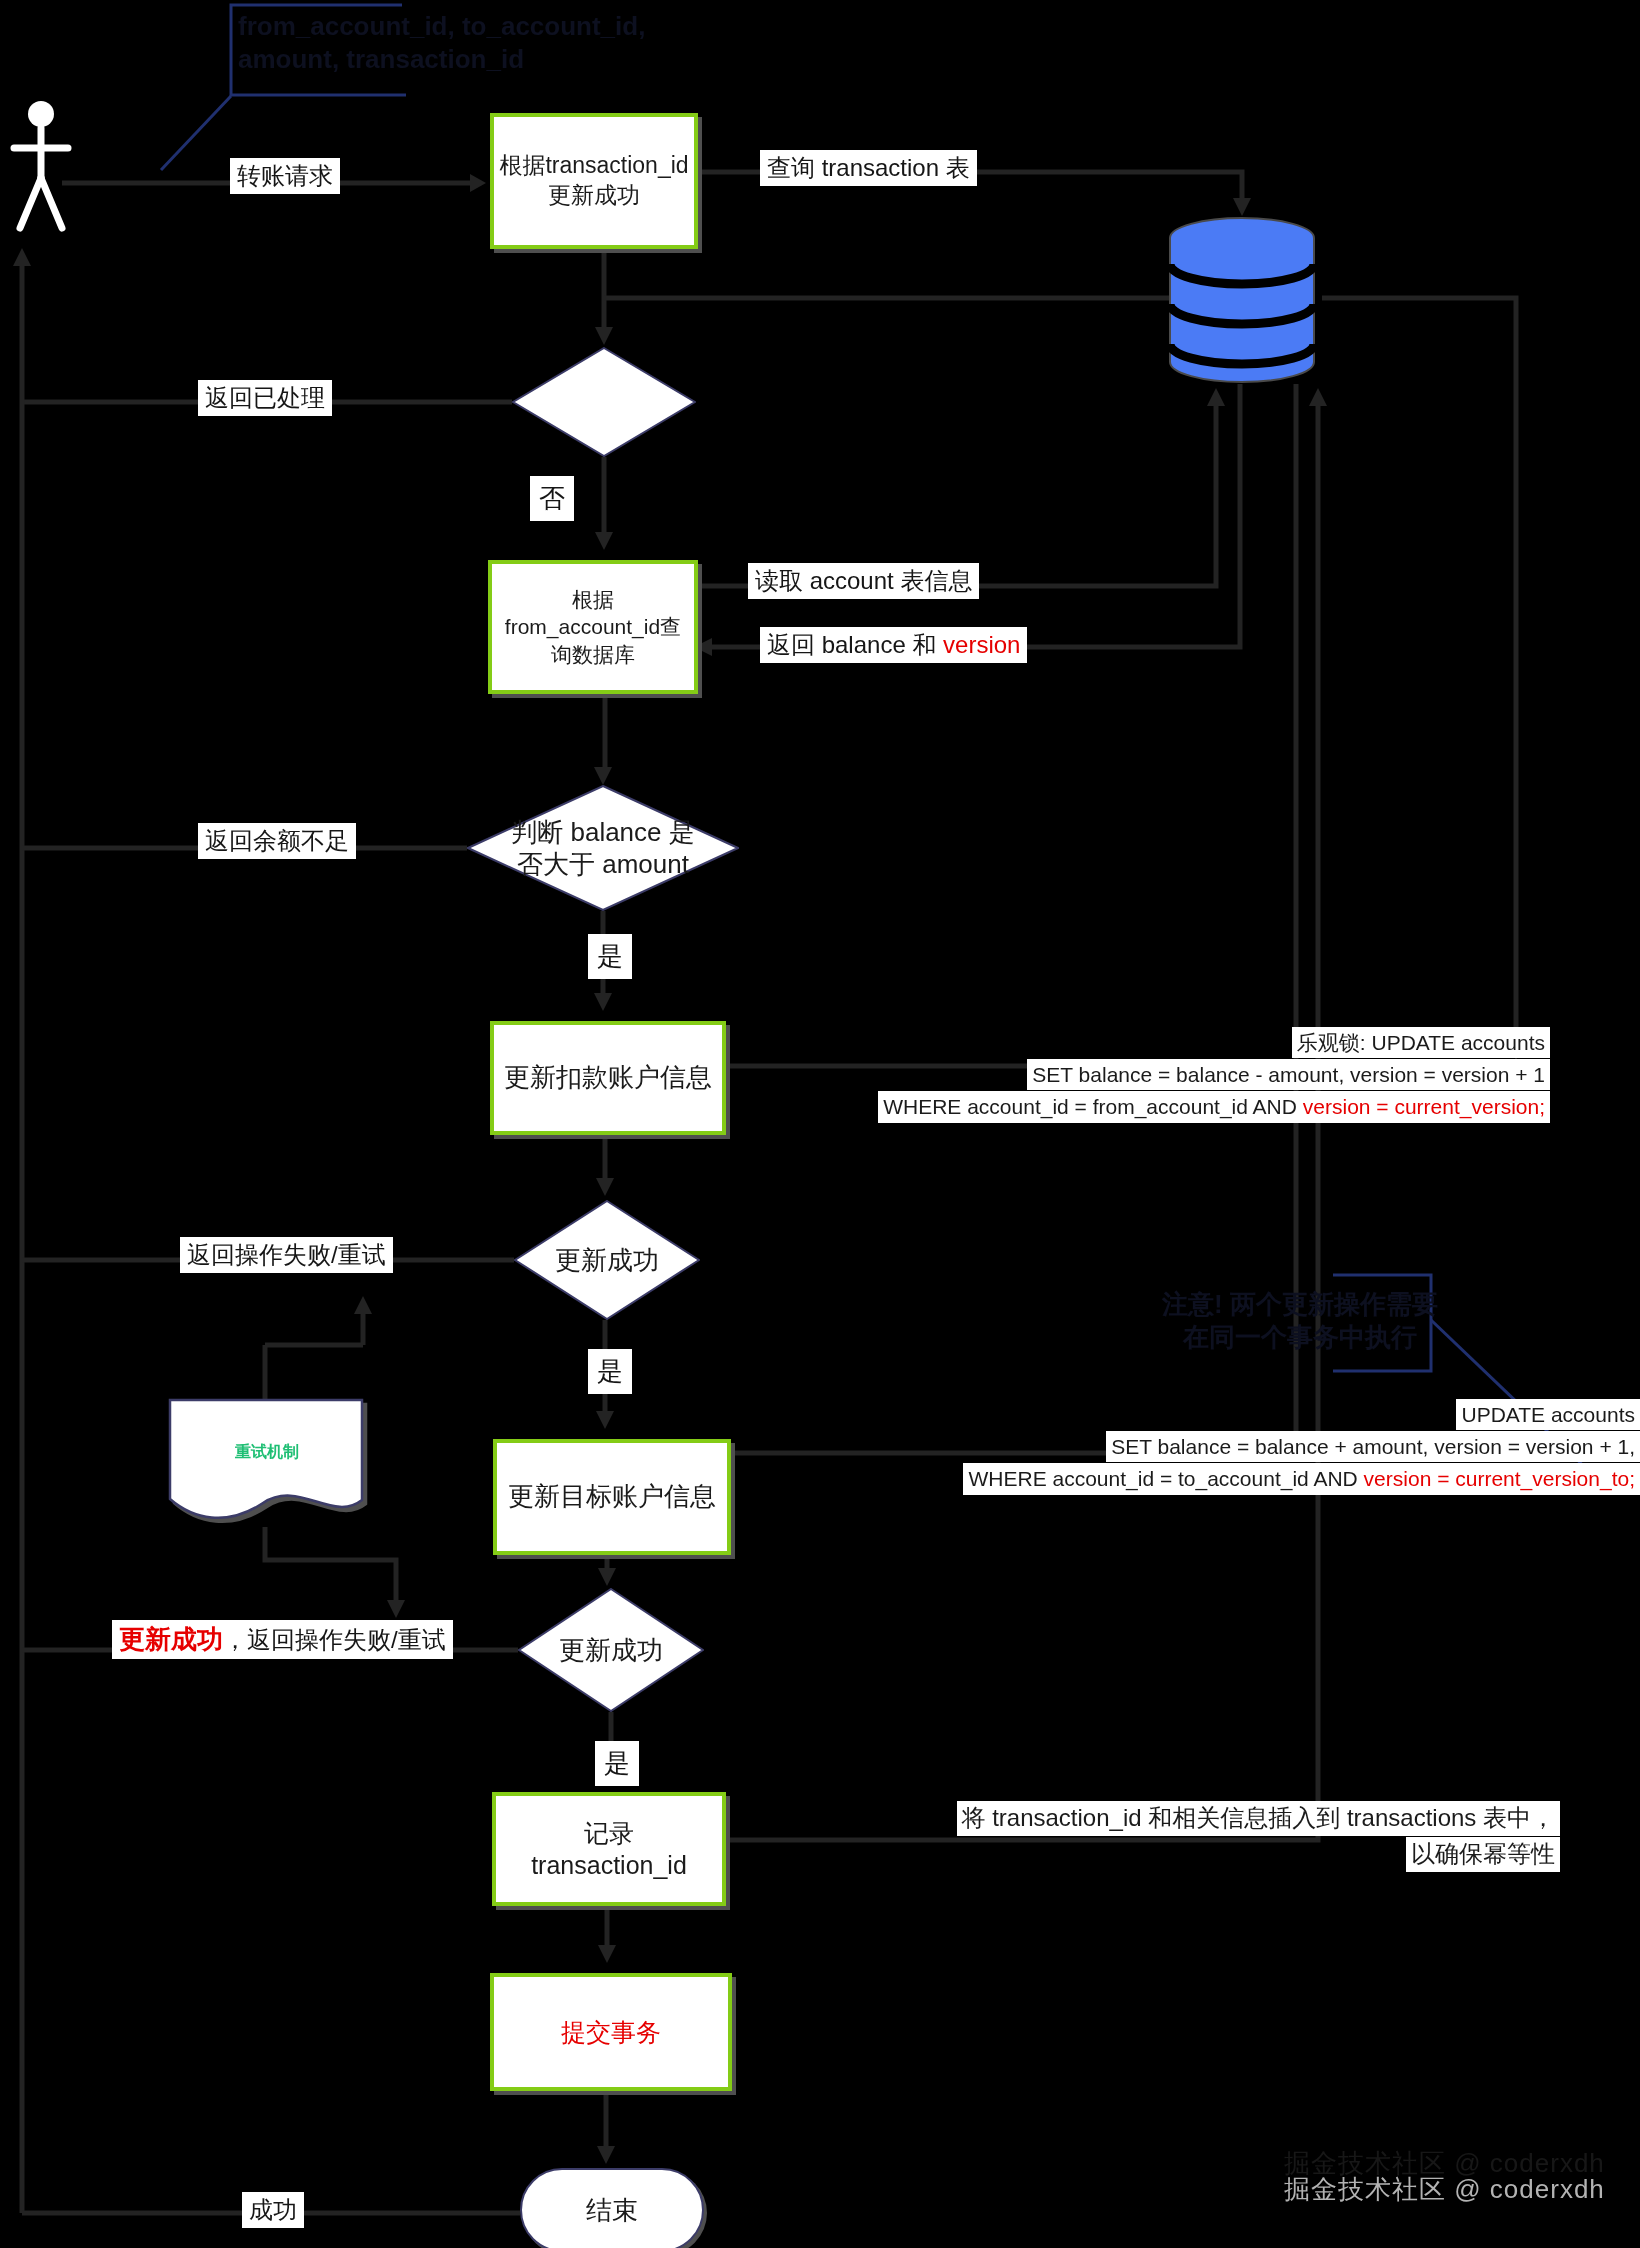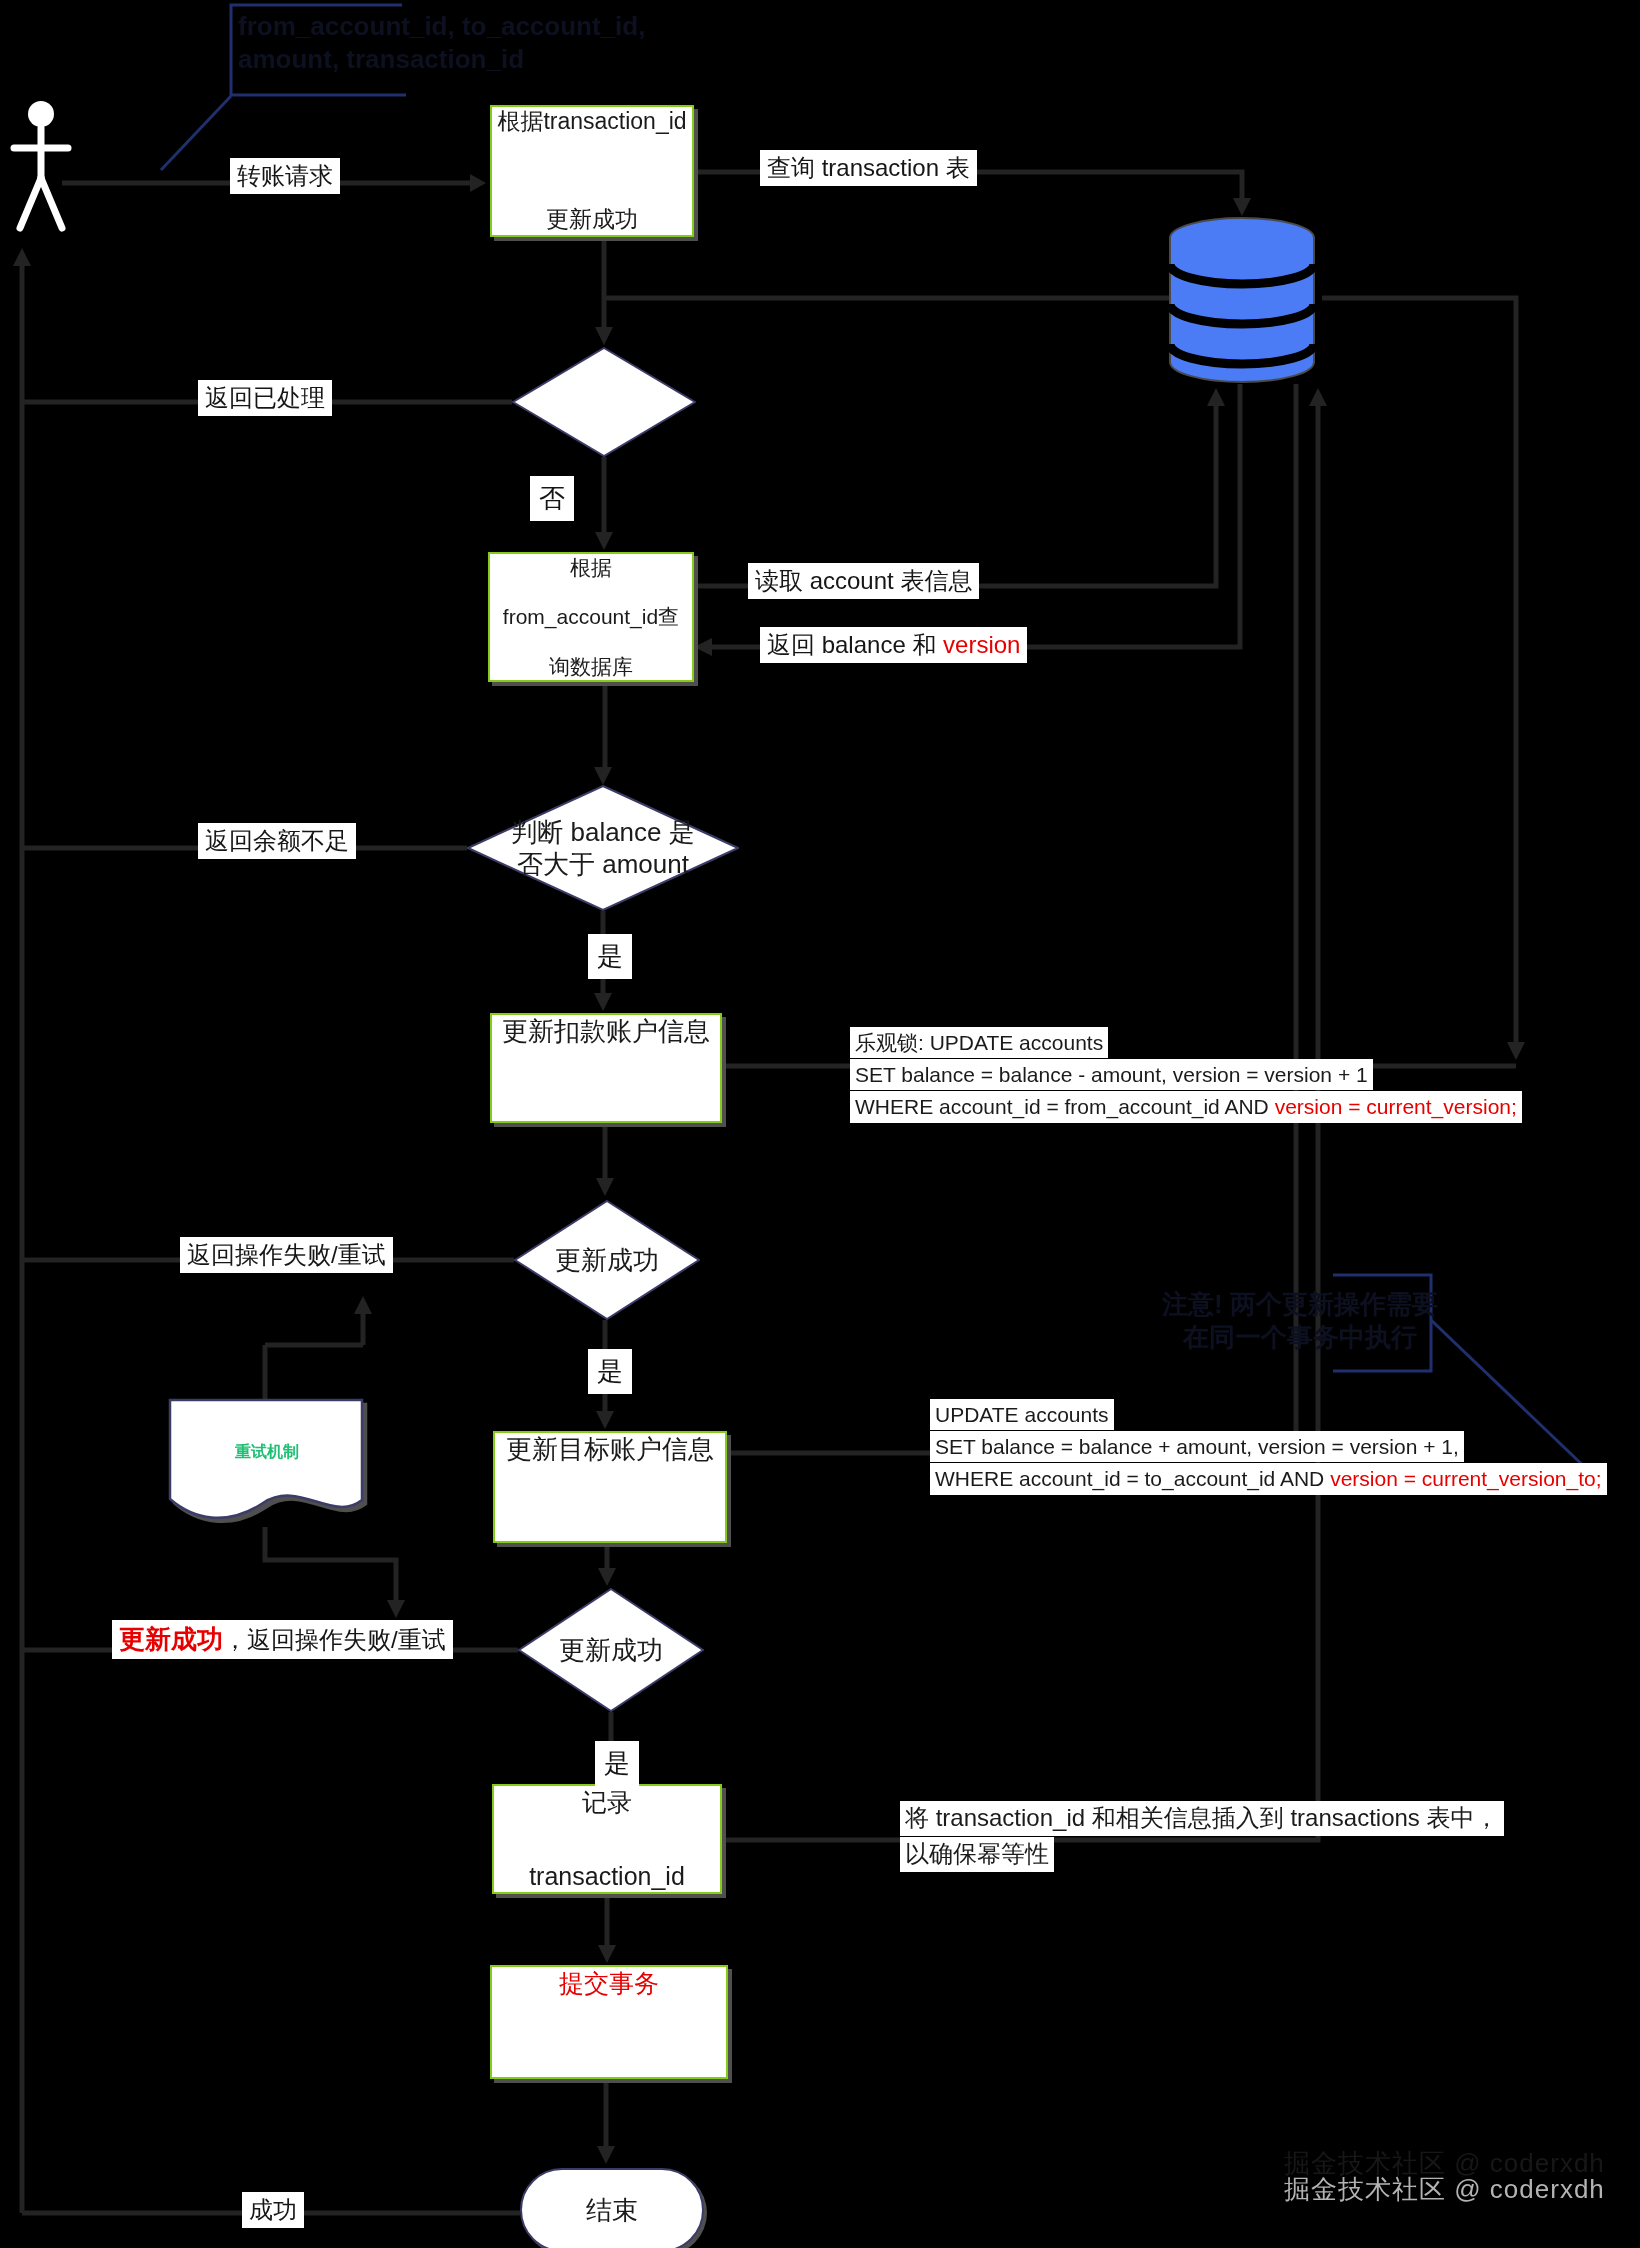--- a/index.html
+++ b/index.html
@@ -1,28 +1,28 @@
 <!DOCTYPE html>
 <html><head>
 <meta charset="utf-8">
 <style>
   html,body{margin:0;padding:0;background:#000;}
   #canvas{position:relative;width:1640px;height:2248px;background:#000;overflow:hidden;
           font-family:"Liberation Sans","DejaVu Sans",sans-serif;}
   svg{position:absolute;left:0;top:0;}
   .abs{position:absolute;}
-  .box{position:absolute;background:#fff;border:2px solid #84cc16;box-shadow:4px 4px 0 #4f4f4f;
-       display:flex;flex-direction:column;justify-content:space-between;align-items:center;
-       text-align:center;color:#1b1b1b;font-size:26px;line-height:1.3;z-index:4;}
+  .box{position:absolute;background:#fff;border:4px solid #84cc16;box-shadow:4px 4px 0 #4f4f4f;
+       display:flex;flex-direction:column;justify-content:center;align-items:center;
+       text-align:center;color:#1b1b1b;font-size:26px;line-height:1.3;z-index:4;margin-top:8px;}
   .lbl{position:absolute;background:#fff;color:#161616;font-size:24px;line-height:1.25;
        padding:3px 7px;white-space:nowrap;z-index:5;}
   .badge{position:absolute;background:#fff;color:#161616;font-size:26px;padding:5px 9px;z-index:5;}
   .dtext{position:absolute;display:flex;flex-direction:column;justify-content:center;align-items:center;
          text-align:center;color:#1b1b1b;font-size:26px;line-height:1.25;z-index:4;}
-  .sqlblock{position:absolute;text-align:left;z-index:5;}
+  .sqlblock{position:absolute;text-align:right;z-index:5;}
   .sqlline{margin:1px 0;}
   .sqlline .pill{display:inline-block;background:#fff;color:#1b1b1b;font-size:21px;
                  line-height:1.2;padding:3px 5px;white-space:nowrap;}
   .red{color:#e60000;}
   .green{color:#1fbf74;}
   .annot{position:absolute;color:#0d1020;font-weight:bold;font-size:26px;line-height:1.25;
          white-space:nowrap;z-index:3;}
   .stadium{position:absolute;background:#fff;border:2px solid #3c3c68;border-radius:42px;
            box-shadow:3px 3px 0 #4f4f4f;display:flex;justify-content:center;align-items:center;
            color:#1b1b1b;font-size:26px;z-index:4;}

